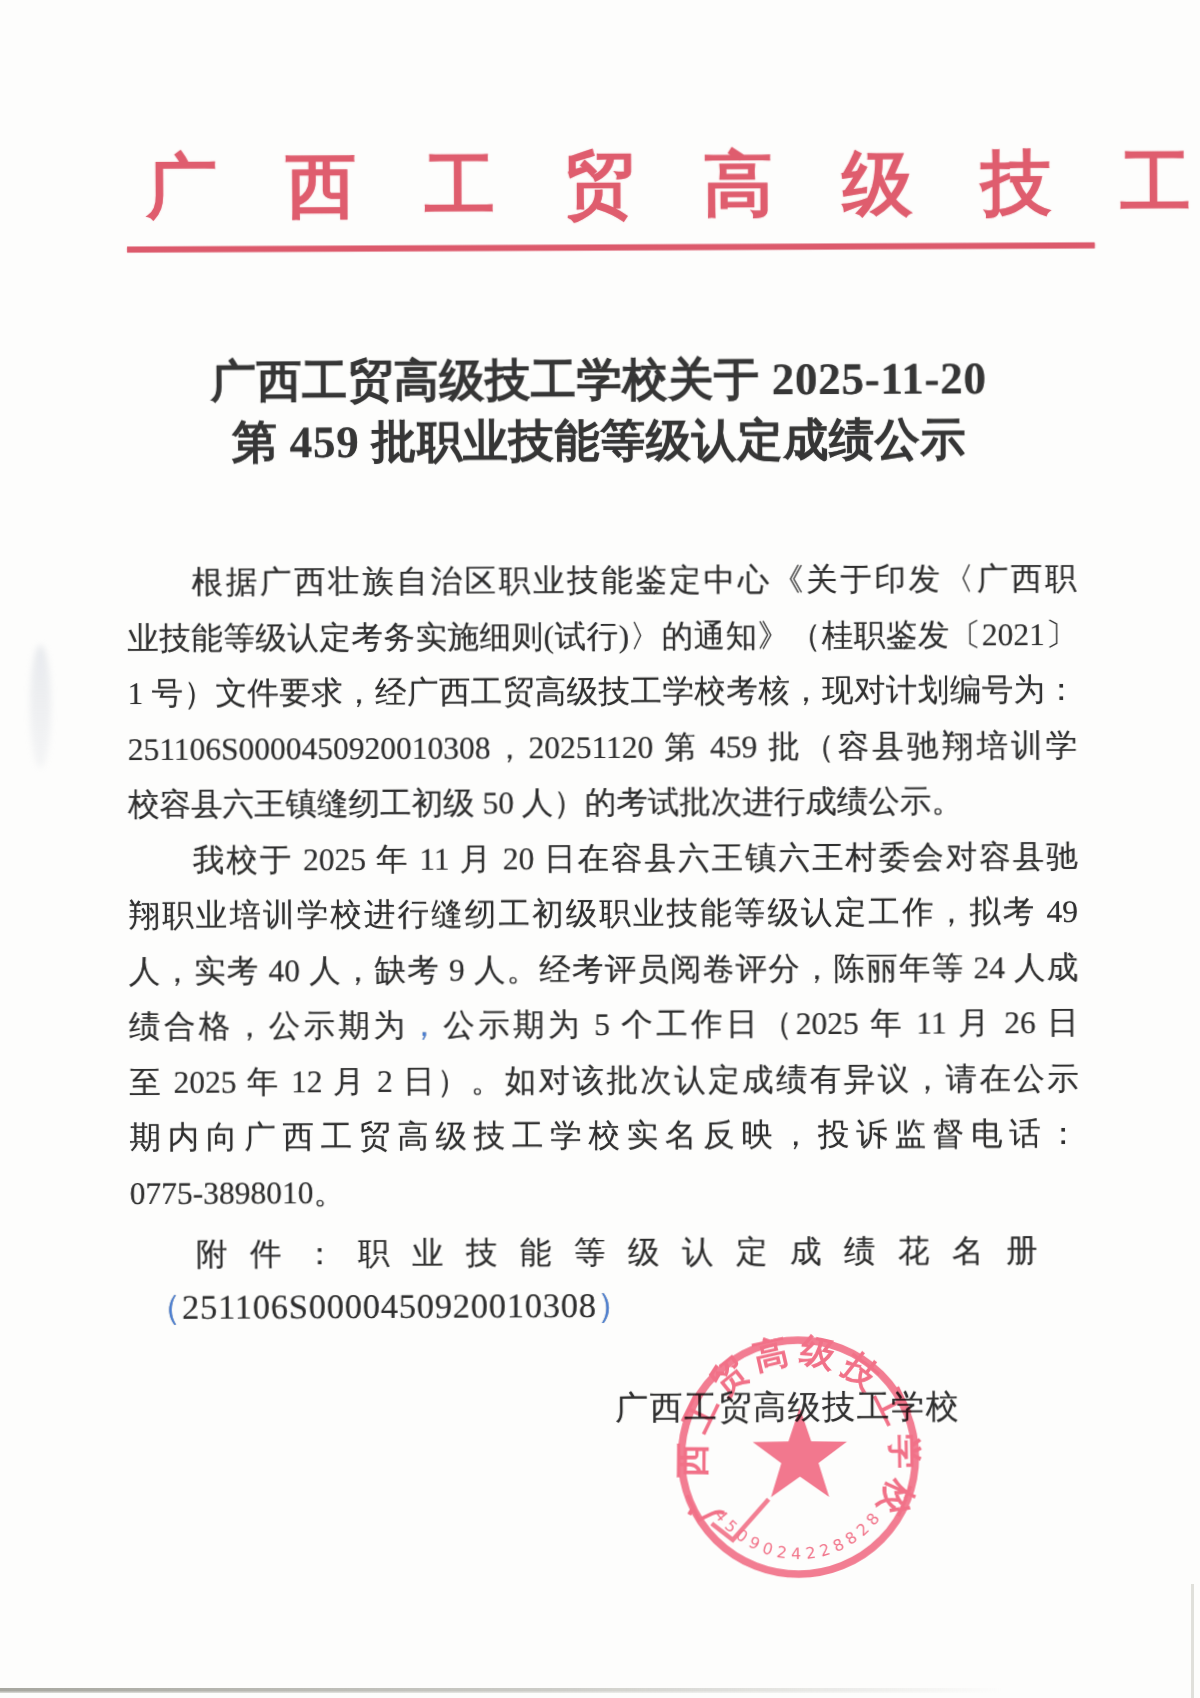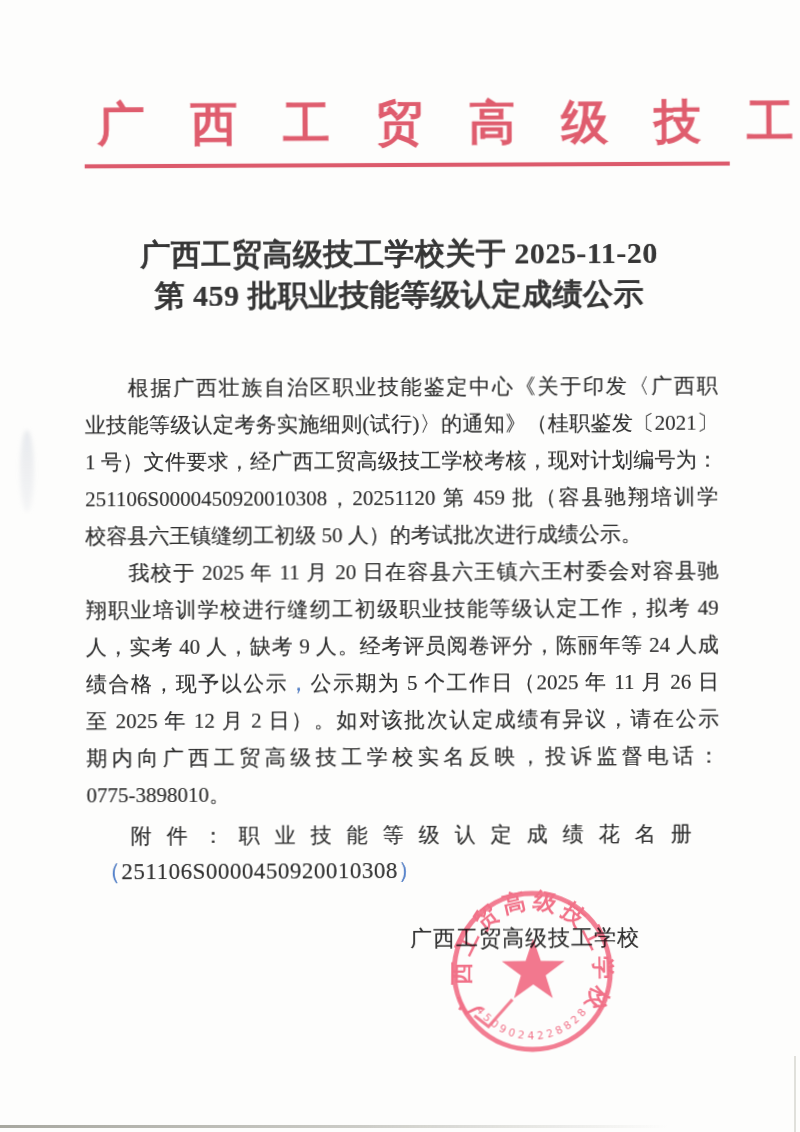--- a/index.html
+++ b/index.html
@@ -91,21 +91,21 @@
     <div class="body-text">
       <div class="line ind">根据广西壮族自治区职业技能鉴定中心《关于印发〈广西职</div>
       <div class="line">业技能等级认定考务实施细则(试行)〉的通知》（桂职鉴发〔2021〕</div>
       <div class="line">1 号）文件要求，经广西工贸高级技工学校考核，现对计划编号为：</div>
       <div class="line">251106S0000450920010308，20251120 第 459 批（容县驰翔培训学</div>
       <div class="line end">校容县六王镇缝纫工初级 50 人）的考试批次进行成绩公示。</div>
 
       <div class="line ind">我校于 2025 年 11 月 20 日在容县六王镇六王村委会对容县驰</div>
       <div class="line">翔职业培训学校进行缝纫工初级职业技能等级认定工作，拟考 49</div>
       <div class="line">人，实考 40 人，缺考 9 人。经考评员阅卷评分，陈丽年等 24 人成</div>
-      <div class="line"><span>绩合格，现予以公示</span><span class="blue">，</span><span>公示期为 5 个工作日（2025 年 11 月 26 日</span></div>
+      <div class="line"><span>绩合格，公示期为</span><span class="blue">，</span><span>公示期为 5 个工作日（2025 年 11 月 26 日</span></div>
       <div class="line">至 2025 年 12 月 2 日）。如对该批次认定成绩有异议，请在公示</div>
       <div class="line">期内向广西工贸高级技工学校实名反映，投诉监督电话：</div>
       <div class="line end">0775-3898010。</div>
     </div>
 
     <div class="attachment">
       <div class="attach-l1">附件：职业技能等级认定成绩花名册</div>
       <div class="attach-l2"><span class="blue">（</span><span>251106S0000450920010308</span><span class="blue">）</span></div>
     </div>
 

